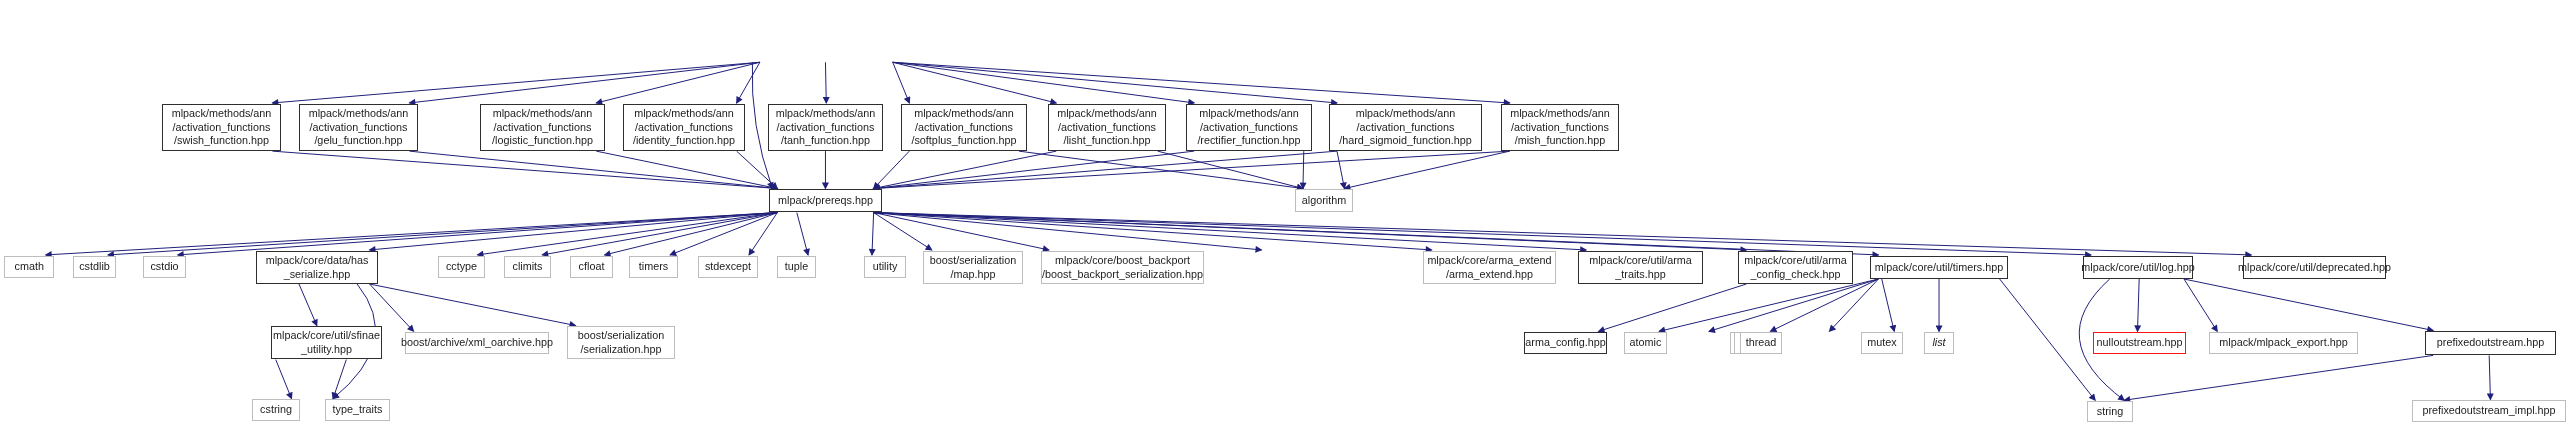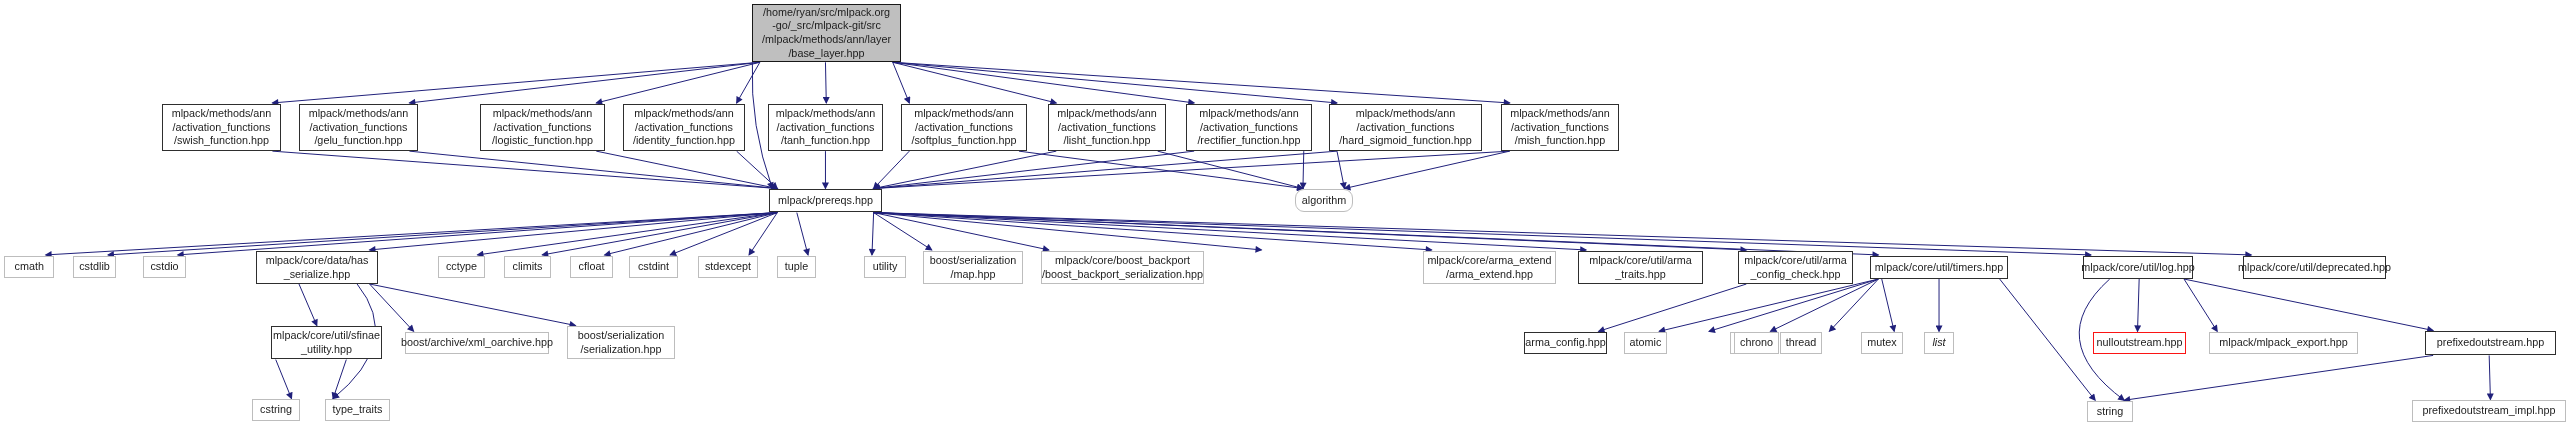--- a/index.html
+++ b/index.html
@@ -100,24 +100,20 @@
       <path d="M2335,336 L2335,399" fill="none" stroke="#20207a" stroke-width="1.2" marker-end="url(#arrow)"></path>
       <path d="M2408,336 L2523,482" fill="none" stroke="#20207a" stroke-width="1.2" marker-end="url(#arrow)"></path>
       <path d="M2540.5,336 Q2459.25,409 2558,482" fill="none" stroke="#20207a" stroke-width="1.2" marker-end="url(#arrow)"></path>
       <path d="M2576,336 L2574,399" fill="none" stroke="#20207a" stroke-width="1.2" marker-end="url(#arrow)"></path>
       <path d="M2630,336 L2670,399" fill="none" stroke="#20207a" stroke-width="1.2" marker-end="url(#arrow)"></path>
       <path d="M2630,336 L2930,398" fill="none" stroke="#20207a" stroke-width="1.2" marker-end="url(#arrow)"></path>
       <path d="M2930,428 L2558,482" fill="none" stroke="#20207a" stroke-width="1.2" marker-end="url(#arrow)"></path>
       <path d="M2997.5,428 L2999,481" fill="none" stroke="#20207a" stroke-width="1.2" marker-end="url(#arrow)"></path>
     </svg>
 
-<div class="node current" style="left: 752px; top: 4.2px; width: 149px; height: 58px;">/home/ryan/src/mlpack.org
--go/_src/mlpack-git/src
-/mlpack/methods/ann/layer
-/base_layer.hpp</div>
     <div class="node linked" style="left: 162px; top: 104px; width: 119px; height: 47px;">mlpack/methods/ann
 /activation_functions
 /swish_function.hpp</div>
     <div class="node linked" style="left: 299px; top: 104px; width: 119px; height: 47px;">mlpack/methods/ann
 /activation_functions
 /gelu_function.hpp</div>
     <div class="node linked" style="left: 480px; top: 104px; width: 125px; height: 47px;">mlpack/methods/ann
 /activation_functions
 /logistic_function.hpp</div>
     <div class="node linked" style="left: 623px; top: 104px; width: 122px; height: 47px;">mlpack/methods/ann
@@ -135,30 +131,30 @@
     <div class="node linked" style="left: 1186px; top: 104px; width: 126px; height: 47px;">mlpack/methods/ann
 /activation_functions
 /rectifier_function.hpp</div>
     <div class="node linked" style="left: 1329px; top: 104px; width: 153px; height: 47px;">mlpack/methods/ann
 /activation_functions
 /hard_sigmoid_function.hpp</div>
     <div class="node linked" style="left: 1501px; top: 104px; width: 118px; height: 47px;">mlpack/methods/ann
 /activation_functions
 /mish_function.hpp</div>
     <div class="node linked" style="left: 769px; top: 189px; width: 113px; height: 23px;">mlpack/prereqs.hpp</div>
-    <div class="node plain" style="left: 1295px; top: 189px; width: 58px; height: 23px; border-radius: 9px;">algorithm</div>
+    <div class="node plain" style="left: 1295px; top: 189px; width: 58px; height: 23px;">algorithm</div>
     <div class="node plain" style="left: 4.2px; top: 256px; width: 50px; height: 21.6px;">cmath</div>
     <div class="node plain" style="left: 73px; top: 256px; width: 43px; height: 21.6px;">cstdlib</div>
     <div class="node plain" style="left: 143px; top: 256px; width: 43px; height: 21.6px;">cstdio</div>
     <div class="node linked" style="left: 256px; top: 251px; width: 122px; height: 33px;">mlpack/core/data/has
 _serialize.hpp</div>
     <div class="node plain" style="left: 438px; top: 256px; width: 47px; height: 21.6px;">cctype</div>
     <div class="node plain" style="left: 504px; top: 256px; width: 47px; height: 21.6px;">climits</div>
     <div class="node plain" style="left: 570px; top: 256px; width: 43px; height: 21.6px;">cfloat</div>
-    <div class="node plain" style="left: 629px; top: 256px; width: 49px; height: 21.6px;">cstdint</div>
+    <div class="node plain" style="left: 629px; top: 256px; width: 49px; height: 21.6px;">timers</div>
     <div class="node plain" style="left: 698px; top: 256px; width: 60px; height: 21.6px;">stdexcept</div>
     <div class="node plain" style="left: 777px; top: 256px; width: 39px; height: 21.6px;">tuple</div>
     <div class="node plain" style="left: 864px; top: 256px; width: 42px; height: 21.6px;">utility</div>
     <div class="node plain" style="left: 923px; top: 251px; width: 100px; height: 33px;">boost/serialization
 /map.hpp</div>
     <div class="node plain" style="left: 1041px; top: 251px; width: 163px; height: 33px;">mlpack/core/boost_backport
 /boost_backport_serialization.hpp</div>
     <div class="node plain" style="left: 1423px; top: 251px; width: 133px; height: 33px;">mlpack/core/arma_extend
 /arma_extend.hpp</div>
     <div class="node linked" style="left: 1578px; top: 251px; width: 125px; height: 33px;">mlpack/core/util/arma
@@ -170,21 +166,21 @@
     <div class="node linked" style="left: 2243px; top: 256px; width: 143px; height: 23px;">mlpack/core/util/deprecated.hpp</div>
     <div class="node linked" style="left: 243px; top: 326px; width: 111px; height: 33px; margin-left: 28px;">mlpack/core/util/sfinae
 _utility.hpp</div>
     <div class="node plain" style="left: 405px; top: 332px; width: 144px; height: 21.6px;">boost/archive/xml_oarchive.hpp</div>
     <div class="node plain" style="left: 567px; top: 326px; width: 108px; height: 33px;">boost/serialization
 /serialization.hpp</div>
     <div class="node linked" style="left: 1524px; top: 332px; width: 83px; height: 21.6px;">arma_config.hpp</div>
     <div class="node plain" style="left: 1624px; top: 332px; width: 43px; height: 21.6px;">atomic</div>
     <div class="node plain" style="left: 1684px; top: 332px; width: 46px; height: 21.6px; margin-left: 46px;">map</div>
     <div class="node plain" style="left: 1734px; top: 332px; width: 45px; height: 21.6px;">chrono</div>
-    <div class="node plain" style="left: 1780px; top: 332px; width: 42px; height: 21.6px;">thread</div>
+    <div class="node plain" style="left: 1740px; top: 332px; width: 42px; height: 21.6px;">thread</div>
     <div class="node plain" style="left: 1861px; top: 332px; width: 42px; height: 21.6px;">mutex</div>
     <div class="node plain" style="left: 1924px; top: 332px; width: 30px; height: 21.6px; font-style: italic;">list</div>
     <div class="node truncated" style="left: 2093px; top: 332px; width: 93px; height: 21.6px;">nulloutstream.hpp</div>
     <div class="node plain" style="left: 2209px; top: 332px; width: 149px; height: 21.6px;">mlpack/mlpack_export.hpp</div>
     <div class="node linked" style="left: 2425px; top: 331px; width: 131px; height: 24px;">prefixedoutstream.hpp</div>
     <div class="node plain" style="left: 252px; top: 399px; width: 48px; height: 21.6px;">cstring</div>
     <div class="node plain" style="left: 325px; top: 399px; width: 65px; height: 21.6px;">type_traits</div>
     <div class="node plain" style="left: 2087px; top: 401px; width: 46px; height: 21px;">string</div>
     <div class="node plain" style="left: 2412px; top: 400px; width: 154px; height: 21.6px;">prefixedoutstream_impl.hpp</div>
   </div>

